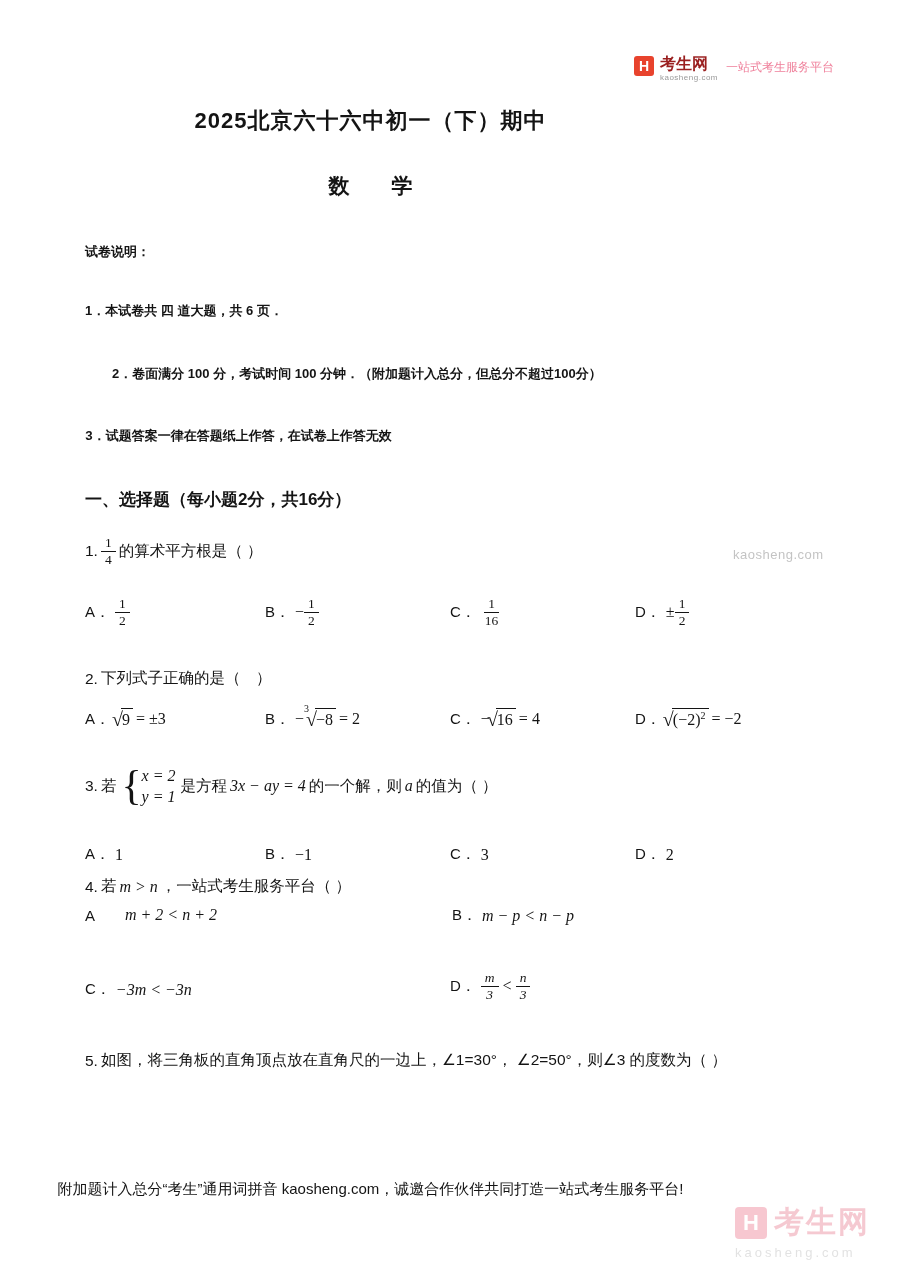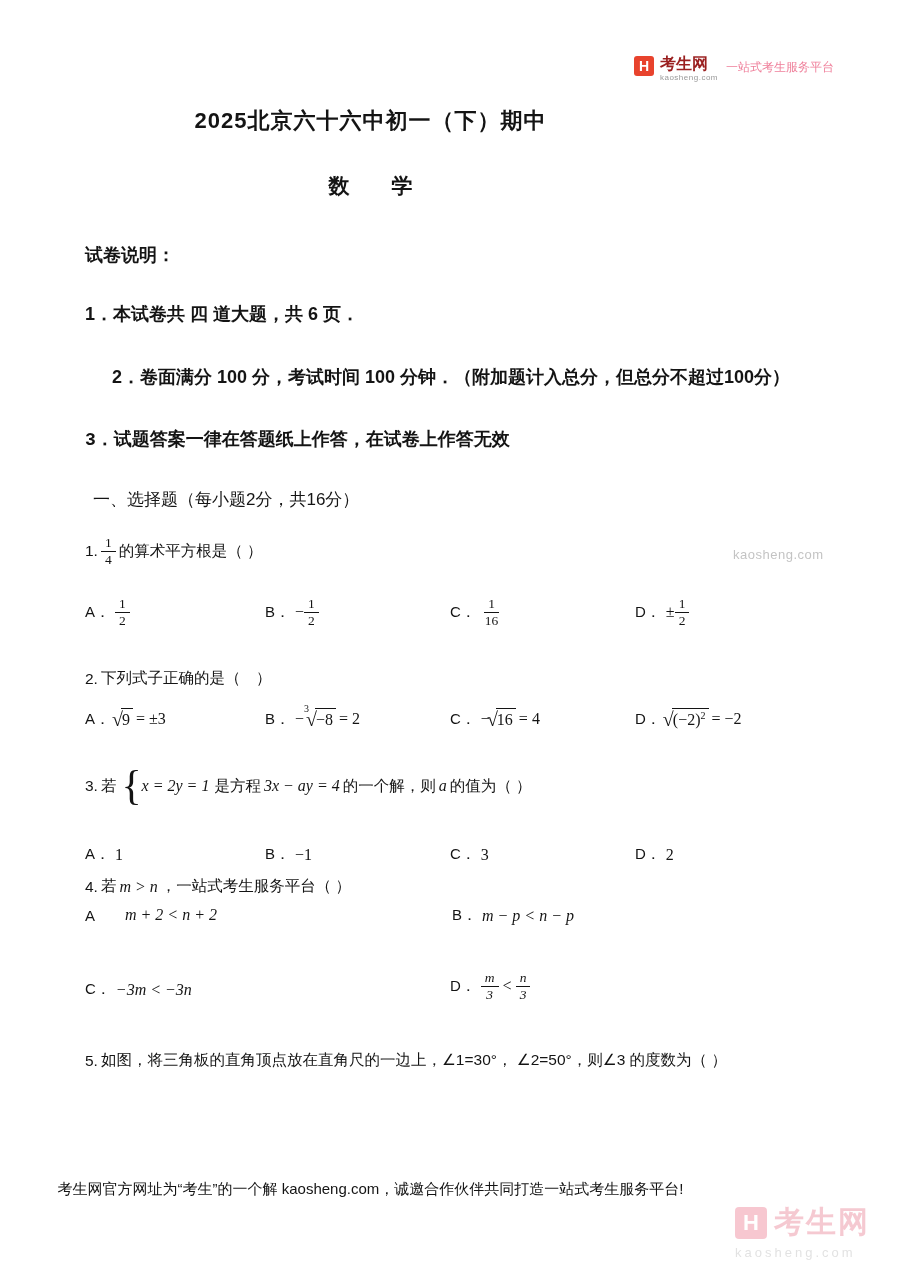--- a/index.html
+++ b/index.html
@@ -17,22 +17,22 @@
     width:20px; height:20px; background:#e8432d; color:#fff; border-radius:3px;
     font-weight:bold; font-size:14px; line-height:20px; text-align:center;
   }
   .logo-name { color:#9a1f1f; font-weight:bold; font-size:16px; line-height:1.05; }
   .logo-domain { color:#999; font-size:8px; letter-spacing:.5px; }
   .logo-tagline { color:#ef7f9a; font-size:12px; margin-top:3px; margin-left:2px; white-space:nowrap; }
 
   .page-title { font-size:22px; font-weight:bold; letter-spacing:1px; }
   .subject-title { font-size:21px; font-weight:bold; }
 
-  .bold-note { font-size:18px; font-weight:bold; left:85px; }
-  .section-head { font-size:17px; font-weight:normal; left:85px;margin-left:8px; }
+  .bold-note { font-size:13px; font-weight:bold; left:85px; }
+  .section-head { font-size:17px; font-weight:bold; left:85px; }
 
   
   .stem-row { position:absolute; left:85px; display:flex; align-items:center; column-gap:3px; font-size:15.5px; white-space:nowrap; }
   .opt-row { position:absolute; left:0; width:900px; }
   .opt { position:absolute; top:0; display:inline-flex; align-items:center; font-size:15px; white-space:nowrap; }
   .opt-label { margin-right:5px; }
 
   
   .mi { font-family:"Liberation Serif","DejaVu Serif",serif; font-style:italic; font-size:16px; }
   .mn { font-family:"Liberation Serif","DejaVu Serif",serif; font-size:16px; }
@@ -46,21 +46,21 @@
   .frac.italic { font-style:italic; }
 
   .rad { display:inline-flex; align-items:flex-start; font-family:"Liberation Serif","DejaVu Serif",serif; font-size:16px; }
   .rad-idx { font-size:10px; margin-right:-3px; margin-top:-5px; }
   .rad-sign { font-size:20px; line-height:1.1; }
   .rad-body { border-top:1.4px solid #141414; padding:1px 3px 0 1px; margin-left:-2px; line-height:1.25; }
   .rad-body sup { font-size:10px; }
 
   .system { display:inline-flex; align-items:center; margin:0 2px; }
   .system .brace { font-size:42px; font-weight:200; line-height:.8; font-family:"Liberation Serif","DejaVu Serif",serif; }
-  .system .rows { display:flex; flex-direction:row; row-gap:3px; font-size:15px; }
+  .system .rows { display:flex; flex-direction:column; row-gap:3px; font-size:15px; }
 
   
   .footer-line { font-size:15px; }
   .wm-mid { color:#b9b9b9; font-size:13px; letter-spacing:.5px; opacity:.85; }
   .wm-corner { opacity:.6; text-align:left; }
   .wm-corner-top { display:flex; align-items:center; gap:7px; }
   .wm-icon { width:32px; height:32px; background:#f2a3b2; color:#fff; border-radius:4px; font-weight:bold; font-size:22px; line-height:32px; text-align:center; }
   .wm-name { color:#f0a6b4; font-size:30px; font-weight:bold; letter-spacing:2px; }
   .wm-domain { color:#cfcfcf; font-size:13px; letter-spacing:3px; margin-top:2px; }
 </style>
@@ -246,21 +246,21 @@
         <span class="den">3</span>
       </span>
   </span>
 </div>
 
 <div class="stem-row" style="top:1050px;">
   <span>5.</span>
   <span>如图，将三角板的直角顶点放在直角尺的一边上，∠1=30°， ∠2=50°，则∠3 的度数为（          ）</span>
 </div>
 
-<div class="abs center footer-line" style="top:1180px;">考生网官方网址为“考生”的一个解 kaosheng.com，诚邀合作伙伴共同打造一站式考生服务平台!</div>
+<div class="abs center footer-line" style="top:1180px;">附加题计入总分“考生”通用词拼音 kaosheng.com，诚邀合作伙伴共同打造一站式考生服务平台!</div>
 
 <div class="abs wm-mid" style="top:547px; left:733px;">kaosheng.com</div>
 
 <div class="abs wm-corner" style="top:1202px; right:30px;">
   <div class="wm-corner-top">
     <div class="wm-icon">H</div>
     <div class="wm-name">考生网</div>
   </div>
   <div class="wm-domain">kaosheng.com</div>
 </div>

